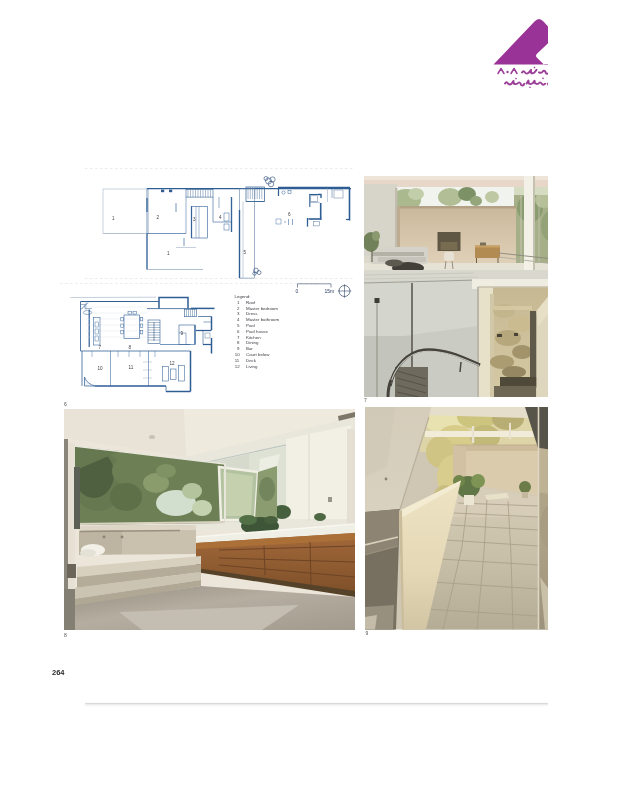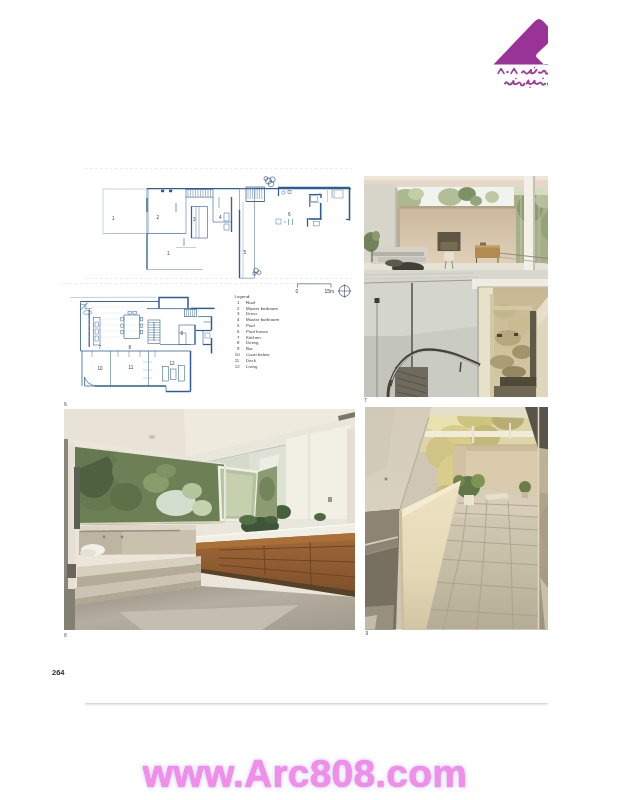--- a/index.html
+++ b/index.html
@@ -667,15 +667,14 @@
 </svg>
 <div class="lbl" style="left:365.5px;top:630px;">9</div>
 
 <div class="lbl" style="left:64px;top:400.5px;">6</div>
 
 <div class="abs" style="left:52px;top:668px;font-size:7.5px;font-weight:bold;color:#2a2a2a;">264</div>
 
 <div class="abs" style="left:85px;top:702.5px;width:527px;height:1px;background:#d9d9d6;box-shadow:0 1px 2px rgba(180,180,175,0.5);"></div>
 <div class="abs" style="left:611.5px;top:110px;width:1px;height:582px;background:#e3e3e0;"></div>
 
-<div class="abs" style="left:0;top:752px;width:610px;text-align:center;font-size:39px;font-weight:bold;letter-spacing:0.2px;color:#f48cea;text-shadow:0 0 1px #ee6ce2, 0 0 3px #c0c6ef, 0 0 6px #dde1f6;">www.Arc808.com</div>
 
 </div>
 
 </body></html>

